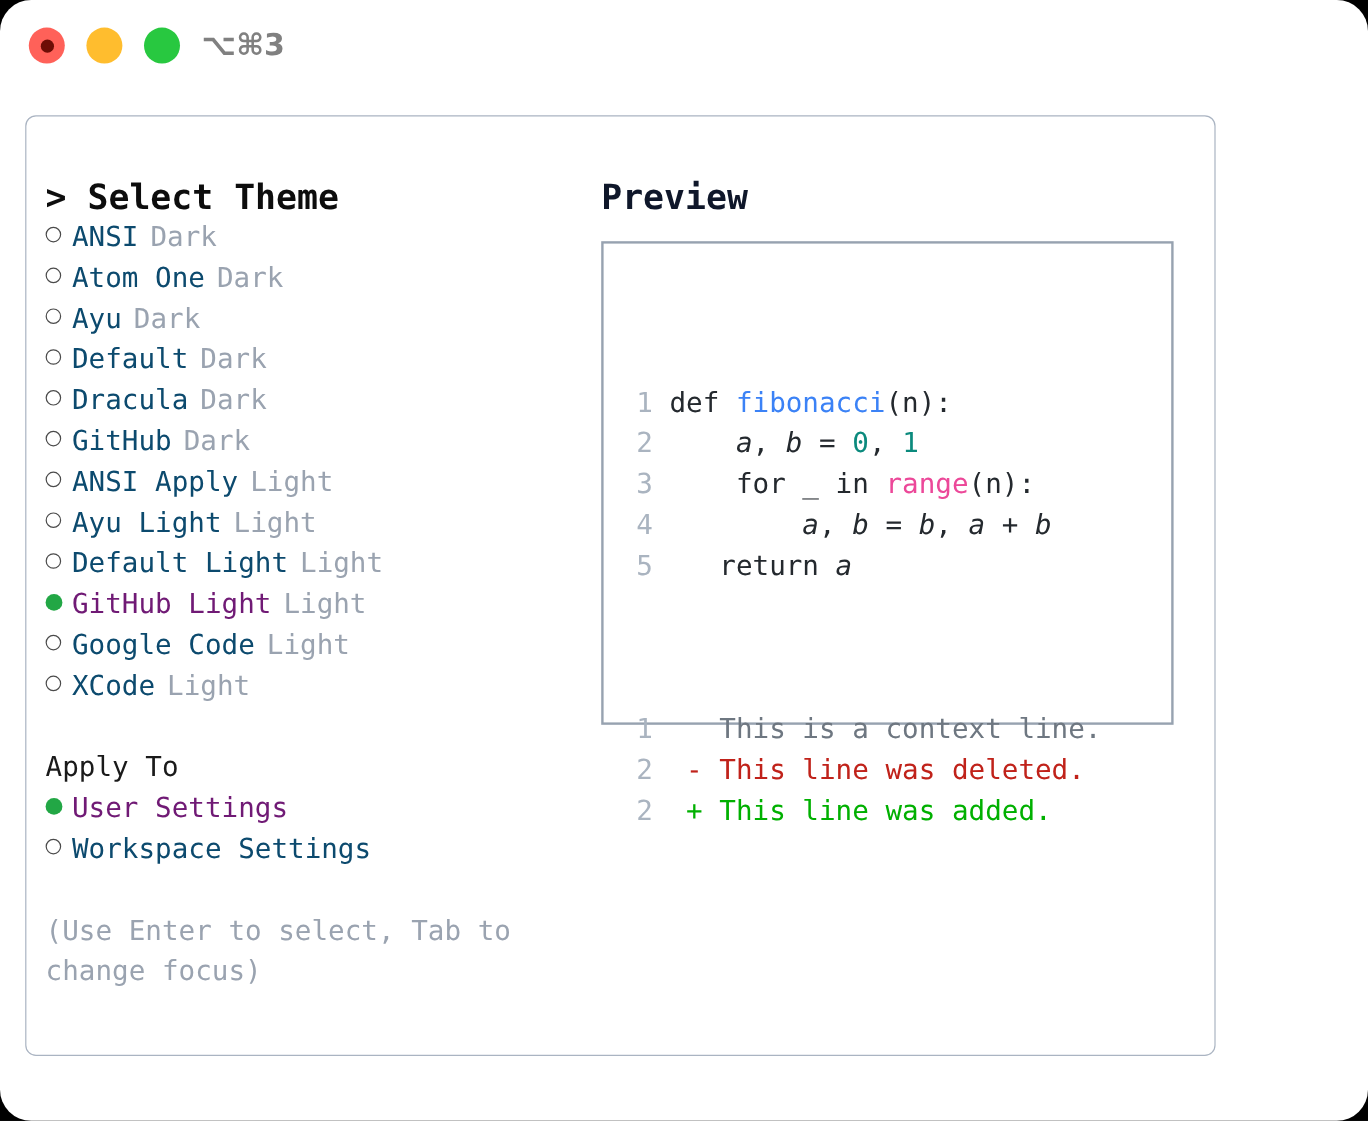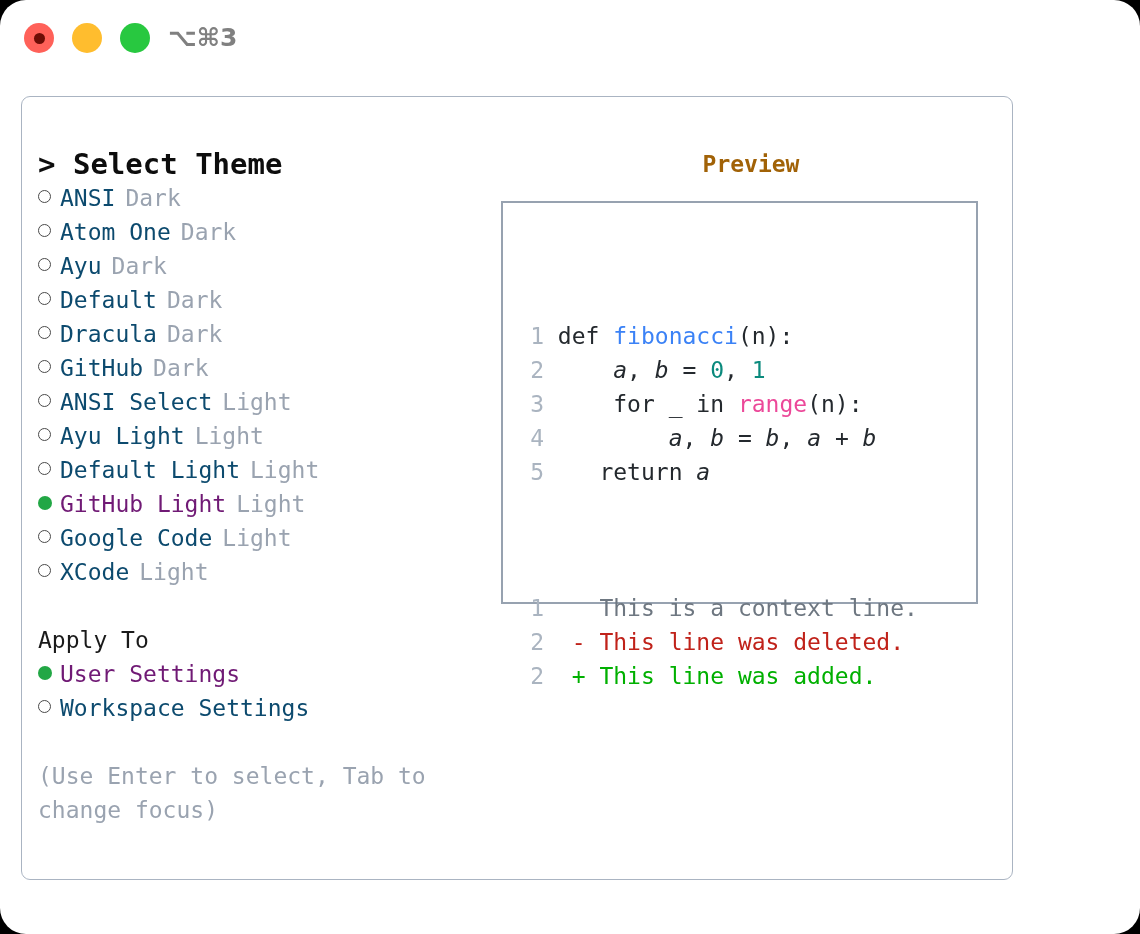--- a/index.html
+++ b/index.html
@@ -156,25 +156,24 @@
     white-space: pre-wrap;
   }
   
   .right-col {
     position: absolute;
     left: 479px;
     top: 50px;
     width: 500px;
   }
   .preview-title {
-    font-size: 23px;
+    font-size: 29px;
     font-weight: bold;
-    color: #a16207;
-    line-height: 34px;
-    text-align: center;
+    color: #0f172a;
+    line-height: 34px;
   }
   .preview-box {
     margin-top: 20px;
     width: 477px;
     height: 403px;
     border: 2px solid #97a2b0;
     box-sizing: border-box;
     background: #ffffff;
     position: relative;
   }
@@ -224,21 +223,21 @@
 
       <div class="left-col">
         <div class="section-head">&gt; Select Theme</div>
         <div id="theme-list">
             <div class="opt-row"><span class="bullet off"><span class="circ"></span></span><span class="opt-name">ANSI</span><span class="opt-variant">Dark</span></div>
             <div class="opt-row"><span class="bullet off"><span class="circ"></span></span><span class="opt-name">Atom One</span><span class="opt-variant">Dark</span></div>
             <div class="opt-row"><span class="bullet off"><span class="circ"></span></span><span class="opt-name">Ayu</span><span class="opt-variant">Dark</span></div>
             <div class="opt-row"><span class="bullet off"><span class="circ"></span></span><span class="opt-name">Default</span><span class="opt-variant">Dark</span></div>
             <div class="opt-row"><span class="bullet off"><span class="circ"></span></span><span class="opt-name">Dracula</span><span class="opt-variant">Dark</span></div>
             <div class="opt-row"><span class="bullet off"><span class="circ"></span></span><span class="opt-name">GitHub</span><span class="opt-variant">Dark</span></div>
-            <div class="opt-row"><span class="bullet off"><span class="circ"></span></span><span class="opt-name">ANSI Select</span><span class="opt-variant">Light</span></div>
+            <div class="opt-row"><span class="bullet off"><span class="circ"></span></span><span class="opt-name">ANSI Apply</span><span class="opt-variant">Light</span></div>
             <div class="opt-row"><span class="bullet off"><span class="circ"></span></span><span class="opt-name">Ayu Light</span><span class="opt-variant">Light</span></div>
             <div class="opt-row"><span class="bullet off"><span class="circ"></span></span><span class="opt-name">Default Light</span><span class="opt-variant">Light</span></div>
             <div class="opt-row selected"><span class="bullet on"><span class="circ"></span></span><span class="opt-name">GitHub Light</span><span class="opt-variant">Light</span></div>
             <div class="opt-row"><span class="bullet off"><span class="circ"></span></span><span class="opt-name">Google Code</span><span class="opt-variant">Light</span></div>
             <div class="opt-row"><span class="bullet off"><span class="circ"></span></span><span class="opt-name">XCode</span><span class="opt-variant">Light</span></div>
             <div class="spacer-sm"></div>
           </div>
 
         <div class="sub-head">Apply To</div>
         <div id="apply-list">

